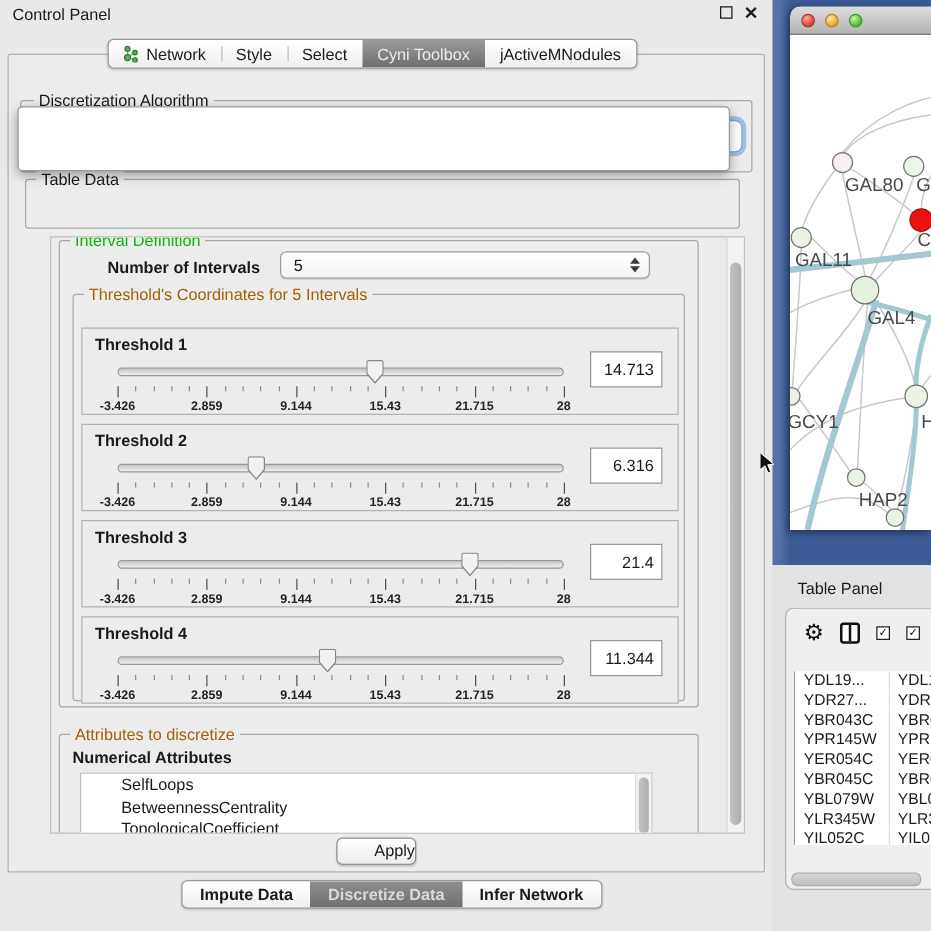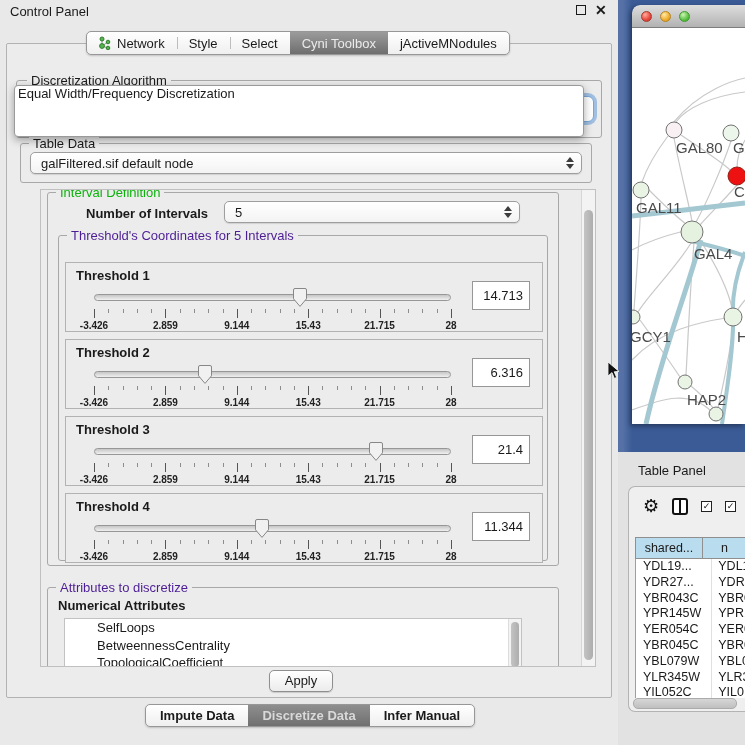--- a/index.html
+++ b/index.html
@@ -22,21 +22,21 @@
   .top-tab.selected { background:linear-gradient(#9b9b9b,#6e6e6e); color:#ebebeb; }
   .top-tab.selected::before, .top-tab.selected + .top-tab::before { display:none; }
 
   
   .content-pane { position:absolute; left:6px; top:43px; width:606px; height:655px;
                   border:1px solid #b2b2b2; background:#ececec; border-radius:2px; }
 
   .group { position:absolute; border:1px solid #a8a8a8; border-radius:3px; }
   .group-title { position:absolute; top:-8px; left:10px; background:#ececec; padding:0 4px; font-size:13px; white-space:nowrap; }
   .gt-green { color:#0db30d; }
-  .gt-blue  { color:#4c1d95; }
+  .gt-blue  { color:#a16207; }
 
   
   .combo { position:absolute; background:linear-gradient(#ffffff,#f3f3f3); border:1px solid #9e9e9e; border-radius:5px;
            font-size:13px; display:flex; align-items:center; padding:0 24px 0 10px; height:22px;
            box-shadow:0 1px 1px rgba(0,0,0,.12); }
   .stepper { position:absolute; right:7px; top:50%; transform:translateY(-50%); display:flex; flex-direction:column; gap:2px; }
   .stepper i { display:block; width:0; height:0; border-left:4px solid transparent; border-right:4px solid transparent; }
   .stepper .up   { border-bottom:5px solid #3c3c3c; }
   .stepper .down { border-top:5px solid #3c3c3c; }
 
@@ -75,21 +75,21 @@
 
   
   .attr-label { position:absolute; left:10px; top:10px; font-size:13px; font-weight:bold; }
   .attr-list { position:absolute; left:16px; top:30px; width:458px; height:72px; background:#fff; border:1px solid #c2c2c2; }
   .attr-item { font-size:13px; padding-left:32px; line-height:17.5px; }
   .attr-list .vscroll { width:13px; border-left:1px solid #ddd; }
   .attr-list .thumb { top:3px; bottom:22px; }
 
   
   .apply-btn { position:absolute; left:269px; top:670px; width:64px; height:22px; border:1px solid #8f8f8f; border-radius:5px;
-               background:linear-gradient(#ffffff,#ececec); font-size:13px; text-align:center; line-height:20px;
+               background:linear-gradient(#ffffff,#ececec); font-size:13px; text-align:right; line-height:20px;
                box-shadow:0 1px 1px rgba(0,0,0,.15); }
   .bottom-tabs { position:absolute; left:145px; top:704px; height:23px; display:flex; border:1px solid #979797;
                  border-radius:5px; overflow:hidden; background:linear-gradient(#ffffff,#efefef);
                  box-shadow:0 1px 2px rgba(0,0,0,.18); }
   .bottom-tab { display:flex; align-items:center; padding:0 14px; font-size:13px; font-weight:bold; position:relative; }
   .bottom-tab:not(:first-child)::before { content:""; position:absolute; left:0; top:4px; bottom:4px; width:1px; background:#bdbdbd; }
   .bottom-tab.selected { background:linear-gradient(#8f8f8f,#6f6f6f); color:#d9d9d9; }
   .bottom-tab.selected::before, .bottom-tab.selected + .bottom-tab::before { display:none; }
 
   
@@ -170,32 +170,24 @@
   </div>
 
   <div class="content-pane"></div>
 
   <div class="group" style="left:16px; top:80px; width:586px; height:58px;">
     <div class="group-title">Discretization Algorithm</div>
   </div>
   <div class="alg-combo"></div>
 
   <div class="popup">
-    <div class="opt">Equal Width/Frequency Discretization</div>
   </div>
 
   <div class="group" style="left:20px; top:143px; width:572px; height:40px;">
     <div class="group-title" style="left:8px;">Table Data</div>
-  </div>
-  <div class="combo" style="left:30px; top:152px; width:552px;">
-    <span>galFiltered.sif default node</span>
-    <span class="stepper">
-        <i class="up"></i>
-        <i class="down"></i>
-      </span>
   </div>
 
   <div class="scrollpane">
 
     <div class="group" style="left:6px; top:2px; width:512px; height:374px;padding-left:48px;">
       <div class="group-title gt-green" style="left:8px;">Interval Definition</div>
       <div class="nint-label">Number of Intervals</div>
       <div class="combo" style="left:176px; top:8px; width:296px;">
         <span>5</span>
         <span class="stepper">
@@ -399,21 +391,21 @@
   <div class="apply-btn">Apply</div>
 
   <div class="bottom-tabs">
     <div class="bottom-tab">
         <span>Impute Data</span>
       </div>
     <div class="bottom-tab selected">
         <span>Discretize Data</span>
       </div>
     <div class="bottom-tab">
-        <span>Infer Manual</span>
+        <span>Infer Network</span>
       </div>
   </div>
 </div>
 
 <div id="right-bg"></div>
 
 <div id="net-window">
   <div class="net-titlebar">
     <div class="light red"></div>
     <div class="light yellow"></div>
@@ -477,24 +469,20 @@
 <div id="table-panel">
   <div class="tp-title">Table Panel</div>
   <div class="tp-box">
     <div class="tp-tools">
       <div class="gear-ic">⚙</div>
       <div class="split-ic"></div>
       <div class="cb">✓</div>
       <div class="cb">✓</div>
     </div>
     <div class="tp-table">
-      <div class="tp-header">
-        <div class="tp-hcell">shared...</div>
-        <div class="tp-hcell">n</div>
-      </div>
       <div class="tp-body">
         <div class="tp-row">
             <span>YDL19...</span>
             <span>YDL1</span>
           </div>
         <div class="tp-row">
             <span>YDR27...</span>
             <span>YDR2</span>
           </div>
         <div class="tp-row">

